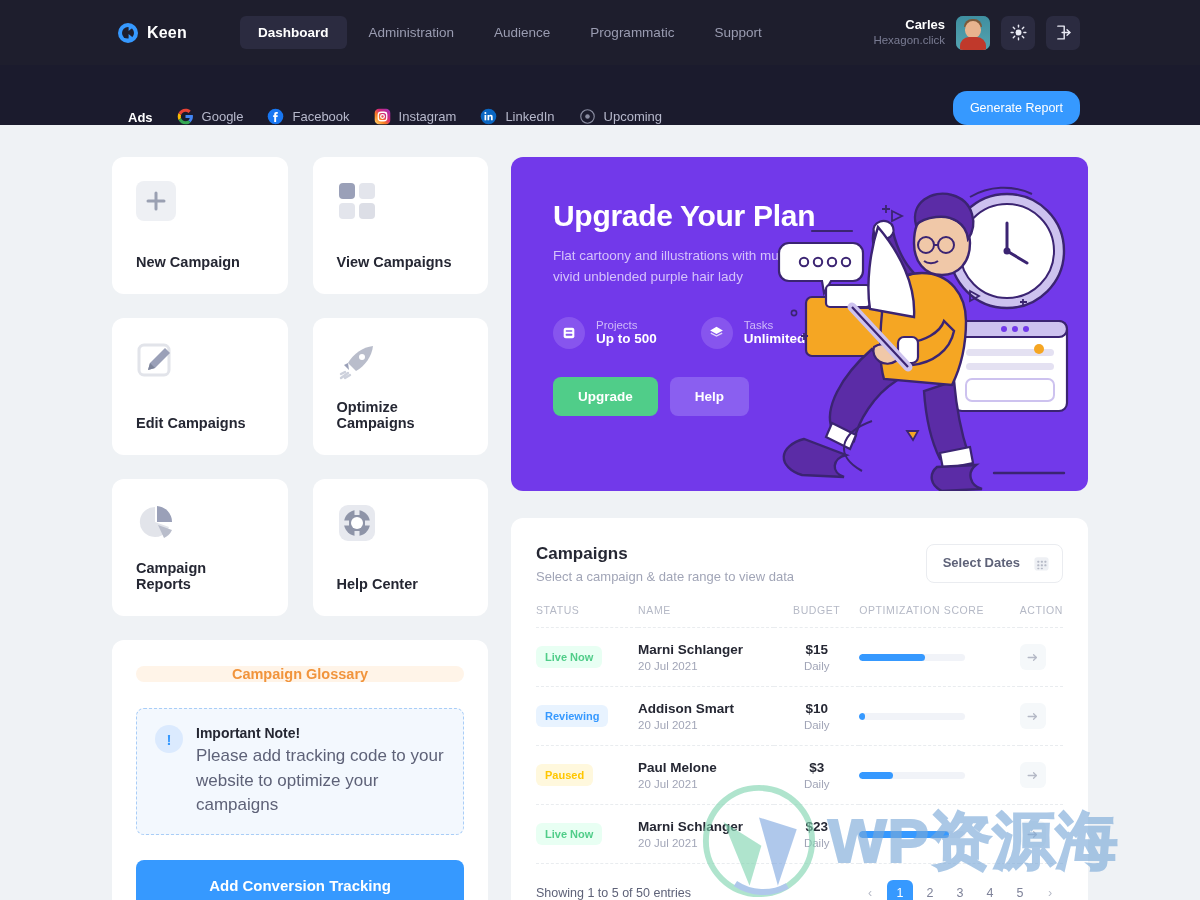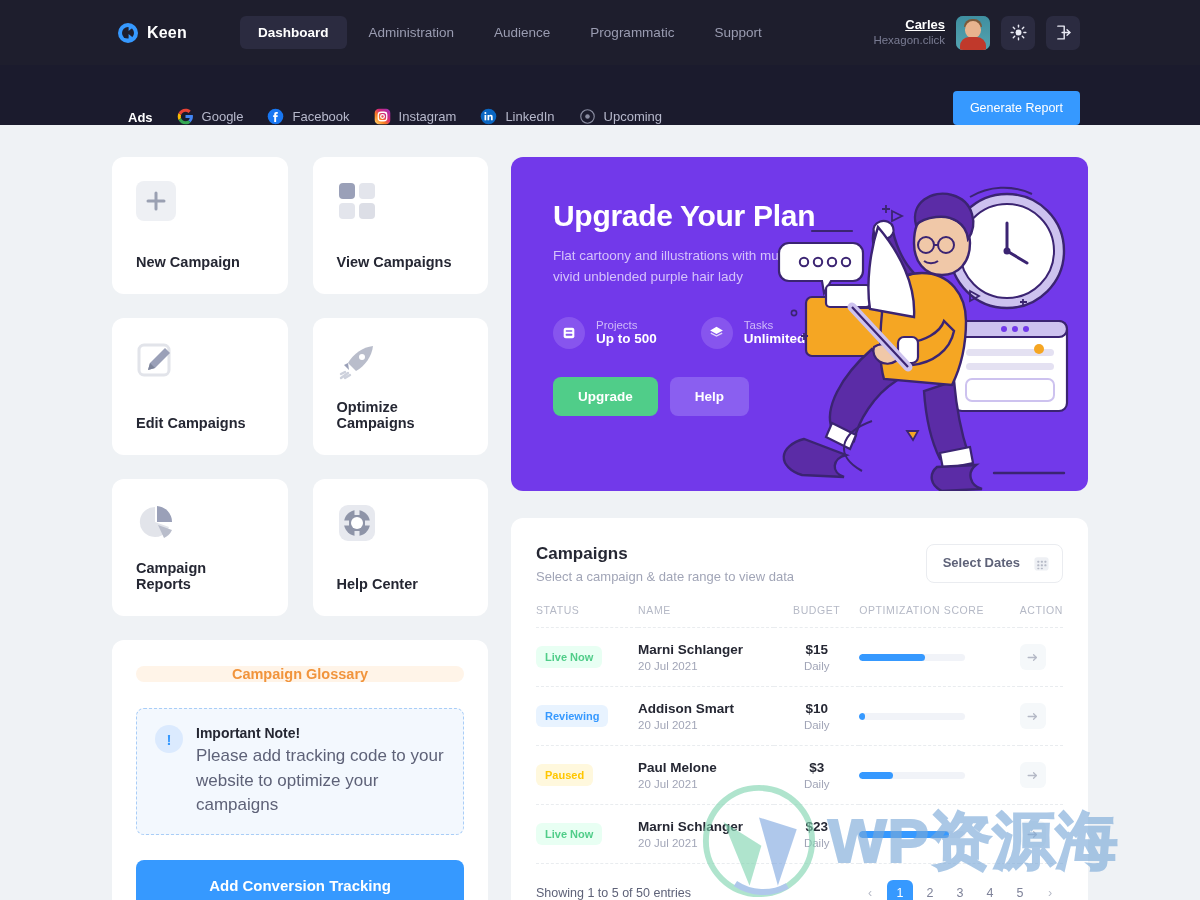--- a/index.html
+++ b/index.html
@@ -30,21 +30,21 @@
 
   .mainnav { display: flex; align-items: center; gap: 4px; margin-left: 0; }
   .mainnav a {
     color: #9a9cb1; font-size: 13.5px; text-decoration: none;
     padding: 9px 18px; border-radius: 6px; white-space: nowrap;
   }
   .mainnav a.active { background: #2b2b40; color: #fff; font-weight: bold; }
 
   .topright { margin-left: auto; display: flex; align-items: center; gap: 11px; }
   .user-meta { text-align: right; line-height: 1.3; }
-  .user-name { color: #fff; font-size: 13px; font-weight: bold; text-decoration: underline; }
+  .user-name { color: #fff; font-size: 13px; font-weight: bold; }
   .user-org { color: #7a7c93; font-size: 11.5px; }
   .avatar {
     width: 34px; height: 34px; border-radius: 7px; overflow: hidden;
     background: #2e7a8a; position: relative; flex: none;
   }
   .avatar .sky { position: absolute; inset: 0; background: linear-gradient(#3f8fa0,#55a3b0); }
   .avatar .head {
     position: absolute; left: 9px; top: 5px; width: 16px; height: 17px;
     border-radius: 50% 50% 45% 45%; background: #e8b48e;
   }
@@ -68,21 +68,21 @@
     display: flex; align-items: flex-end; padding: 0 120px 0 128px; gap: 24px;
   }
   .subbar .sbitem {
     display: flex; align-items: center; gap: 8px;
     color: #b6b8cb; font-size: 13px; text-decoration: none; cursor: pointer;
   }
   .subbar .sbitem.bold { color: #fff; font-weight: bold; }
   .sb-ico { width: 17px; height: 17px; flex: none; display: block; }
   .btn-generate {
     margin-left: auto; background: #3699ff; color: #fff; border: none;
-    font-size: 12.5px; padding: 10px 17px; border-radius: 4px; cursor: pointer;
+    font-size: 12.5px; padding: 10px 17px; border-radius: 14px; cursor: pointer;
     font-family: inherit;
   }
 
   
   .page { display: flex; gap: 23px; padding: 32px 112px 0 112px; }
   .col-left { width: 376px; flex: none; }
   .col-right { flex: 1; }
 
   .tiles { display: grid; grid-template-columns: 1fr 1fr; gap: 24px 25px; }
   .tile {

